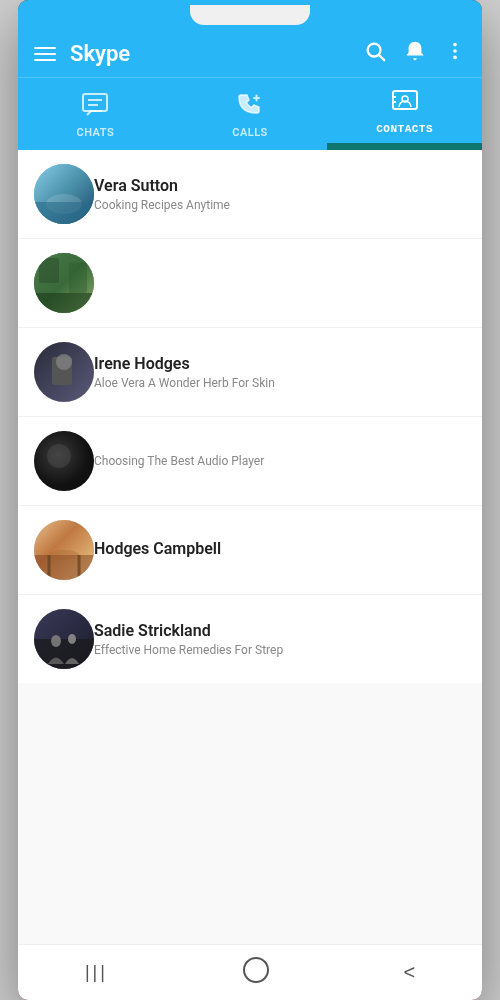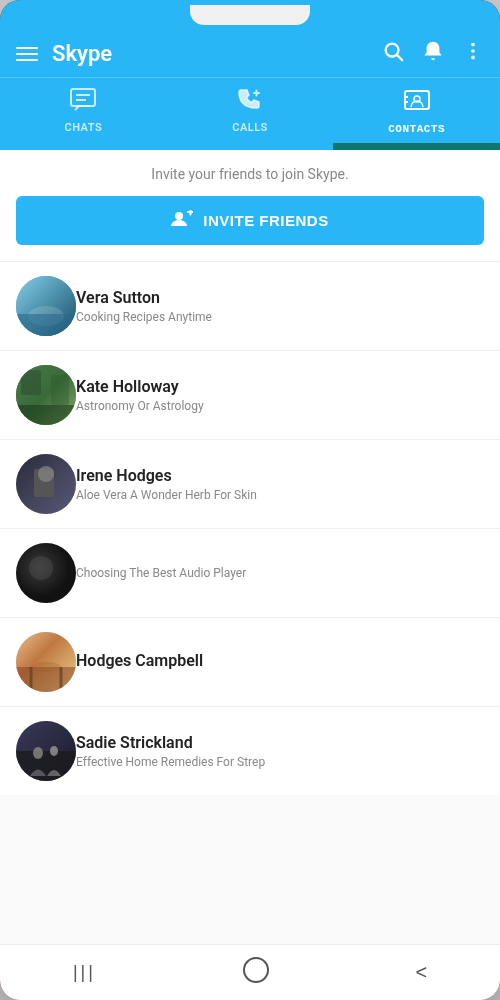--- a/index.html
+++ b/index.html
@@ -7,24 +7,24 @@
     body {
       background: #d0d0d0;
       display: flex;
       justify-content: center;
       align-items: center;
       min-height: 100vh;
       font-family: -apple-system, BlinkMacSystemFont, 'Segoe UI', Roboto, sans-serif;
     }
 
     .phone-frame {
-      width: 500px;
+      width: 464px;
       height: 1000px;
       background: #7f1d1d;
-      border-radius: 20px;
+      border-radius: 10px;
       box-shadow: 0 20px 60px rgba(0,0,0,0.4);
       overflow: hidden;
       position: relative;
       display: flex;
       flex-direction: column;
     }
 
     .status-bar {
       background: #29b6f6;
       height: 30px;
@@ -103,20 +103,21 @@
       align-items: center;
       padding: 10px 0 8px;
       cursor: pointer;
       color: rgba(255,255,255,0.75);
       font-size: 11px;
       font-weight: 600;
       letter-spacing: 0.5px;
       gap: 4px;
       text-transform: uppercase;
       border-bottom: 3px solid transparent;
+      justify-content: flex-end;
     }
 
     .nav-tab.active {
       color: white;
       border-bottom: 7px solid #0f766e;
       font-family: Liberation Mono, monospace;
     }
 
     .nav-tab-icon {
       font-size: 22px;
@@ -294,34 +295,20 @@
           <path d="M7 19c0-3.3 2.7-6 6-6s6 2.7 6 6" stroke="white" stroke-width="1.5" fill="none"></path>
         </svg>
       </div>
       <span>CONTACTS</span>
     </div>
 
   </div>
 
   <div class="content-area">
 
-    <div class="invite-section">
-      <p class="invite-text">Invite your friends to join Skype.</p>
-      <button class="invite-btn">
-        <span>
-          <svg width="22" height="18" viewBox="0 0 22 18" fill="white">
-            <circle cx="8" cy="6" r="4" fill="white"></circle>
-            <path d="M0 16c0-3.3 3.6-6 8-6s8 2.7 8 6" fill="white"></path>
-            <line x1="17" y1="2" x2="22" y2="2" stroke="white" stroke-width="2" stroke-linecap="round"></line>
-            <line x1="19.5" y1="-0.5" x2="19.5" y2="4.5" stroke="white" stroke-width="2" stroke-linecap="round"></line>
-          </svg>
-        </span>
-        <span>INVITE FRIENDS</span>
-      </button>
-    </div>
 
     <div class="contact-list">
 
       <div class="contact-item">
         <div class="avatar avatar-1">
           <svg viewBox="0 0 60 60" xmlns="http://www.w3.org/2000/svg">
             <defs>
               <linearGradient id="av1" x1="0%" y1="0%" x2="100%" y2="100%">
                 <stop offset="0%" style="stop-color:#87ceeb"></stop>
                 <stop offset="50%" style="stop-color:#4a8fa8"></stop>
@@ -347,24 +334,20 @@
                 <stop offset="0%" style="stop-color:#4a7a4a"></stop>
                 <stop offset="50%" style="stop-color:#3a6a3a"></stop>
                 <stop offset="100%" style="stop-color:#8aaa6a"></stop>
               </linearGradient>
             </defs>
             <rect width="60" height="60" fill="url(#av2)"></rect>
             <rect x="5" y="5" width="20" height="25" fill="#2a4a2a" opacity="0.5" rx="2"></rect>
             <rect x="35" y="10" width="18" height="30" fill="#2a5a2a" opacity="0.4" rx="2"></rect>
             <rect x="0" y="40" width="60" height="20" fill="#1a3a1a" opacity="0.6"></rect>
           </svg>
-        </div>
-        <div class="contact-info">
-          <div class="contact-name">Kate Holloway</div>
-          <div class="contact-status">Astronomy Or Astrology</div>
         </div>
       </div>
 
       <div class="contact-item">
         <div class="avatar">
           <svg viewBox="0 0 60 60" xmlns="http://www.w3.org/2000/svg">
             <defs>
               <linearGradient id="av3" x1="0%" y1="0%" x2="100%" y2="100%">
                 <stop offset="0%" style="stop-color:#2a2a3a"></stop>
                 <stop offset="100%" style="stop-color:#5a5a7a"></stop>

